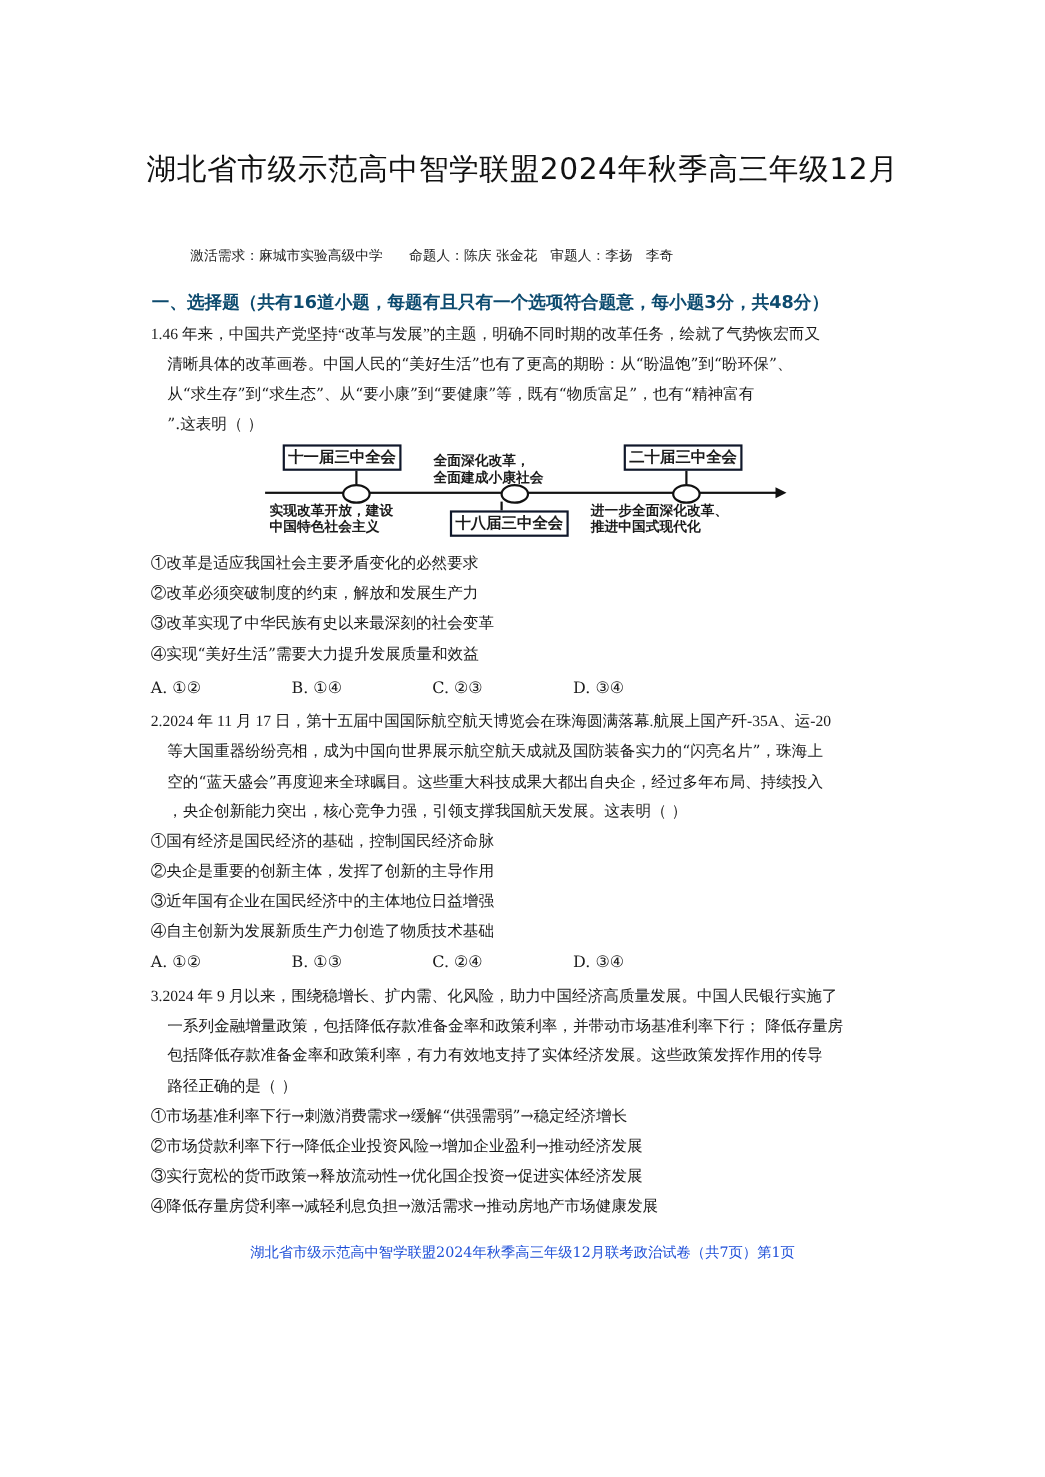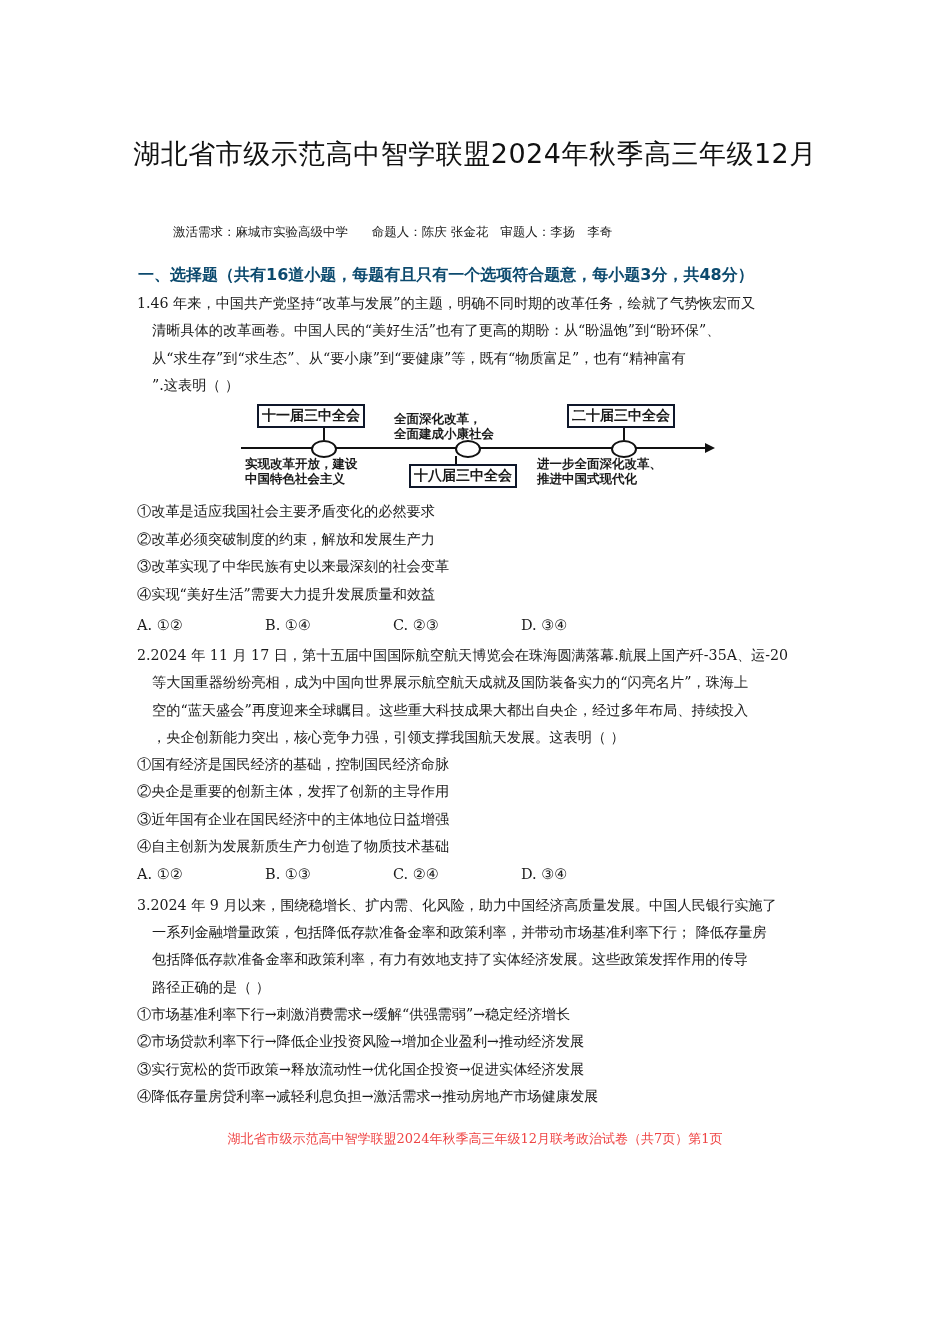--- a/index.html
+++ b/index.html
@@ -9,24 +9,24 @@
   .title { position: absolute; left: 0; width: 950px; text-align: center;
            font-family: "DejaVu Sans", "Liberation Sans", sans-serif;
            font-size: 27px; letter-spacing: 0.5px; color: #111; }
   .title.l1 { top: 116px; }
   .title.l2 { top: 152px; }
   .authors { position: absolute; left: 173px; top: 204px; font-size: 12.5px; color: #222; white-space: pre; }
   .section { position: absolute; left: 138px; top: 245px; font-size: 16px; font-weight: bold;
              font-family: "DejaVu Sans", "Liberation Sans", sans-serif; color: #0c4a6e; white-space: nowrap; }
   .line { position: absolute; font-size: 14.2px; white-space: nowrap; color: #1a1a1a; }
   .ind { left: 152px; }
-  .q { left: 137px; }
+  .q { left: 137px; font-family: Liberation Serif, serif; }
   .opt { left: 137px; }
   .choice { position: absolute; font-size: 14.5px; white-space: nowrap; }
-  .footer { position: absolute; left: 0; width: 950px; top: 1110px; text-align: center; font-size: 13px; color: #ef4444; }
+  .footer { position: absolute; left: 0; width: 950px; top: 1110px; text-align: center; font-size: 13px; color: #1d4ed8; }
 
   
   .diagram { position: absolute; left: 237px; top: 381px; width: 480px; height: 92px; }
   .axis { position: absolute; left: 4px; top: 46px; width: 468px; height: 2px; background: #111; }
   .arrowhead { position: absolute; left: 468px; top: 42px; width: 0; height: 0;
                border-top: 5px solid transparent; border-bottom: 5px solid transparent; border-left: 10px solid #111; }
   .node { position: absolute; width: 22px; height: 14px; border: 2px solid #111; border-radius: 50%; background: #fff; top: 39px; }
   .box { position: absolute; border: 2px solid #0f172a; background: #fff; font-family: "DejaVu Sans", "Liberation Sans", sans-serif;
          font-weight: bold; font-size: 14px; padding: 1px 3px; white-space: nowrap; }
   .dlabel { position: absolute; font-family: "DejaVu Sans", "Liberation Sans", sans-serif; font-weight: bold;

